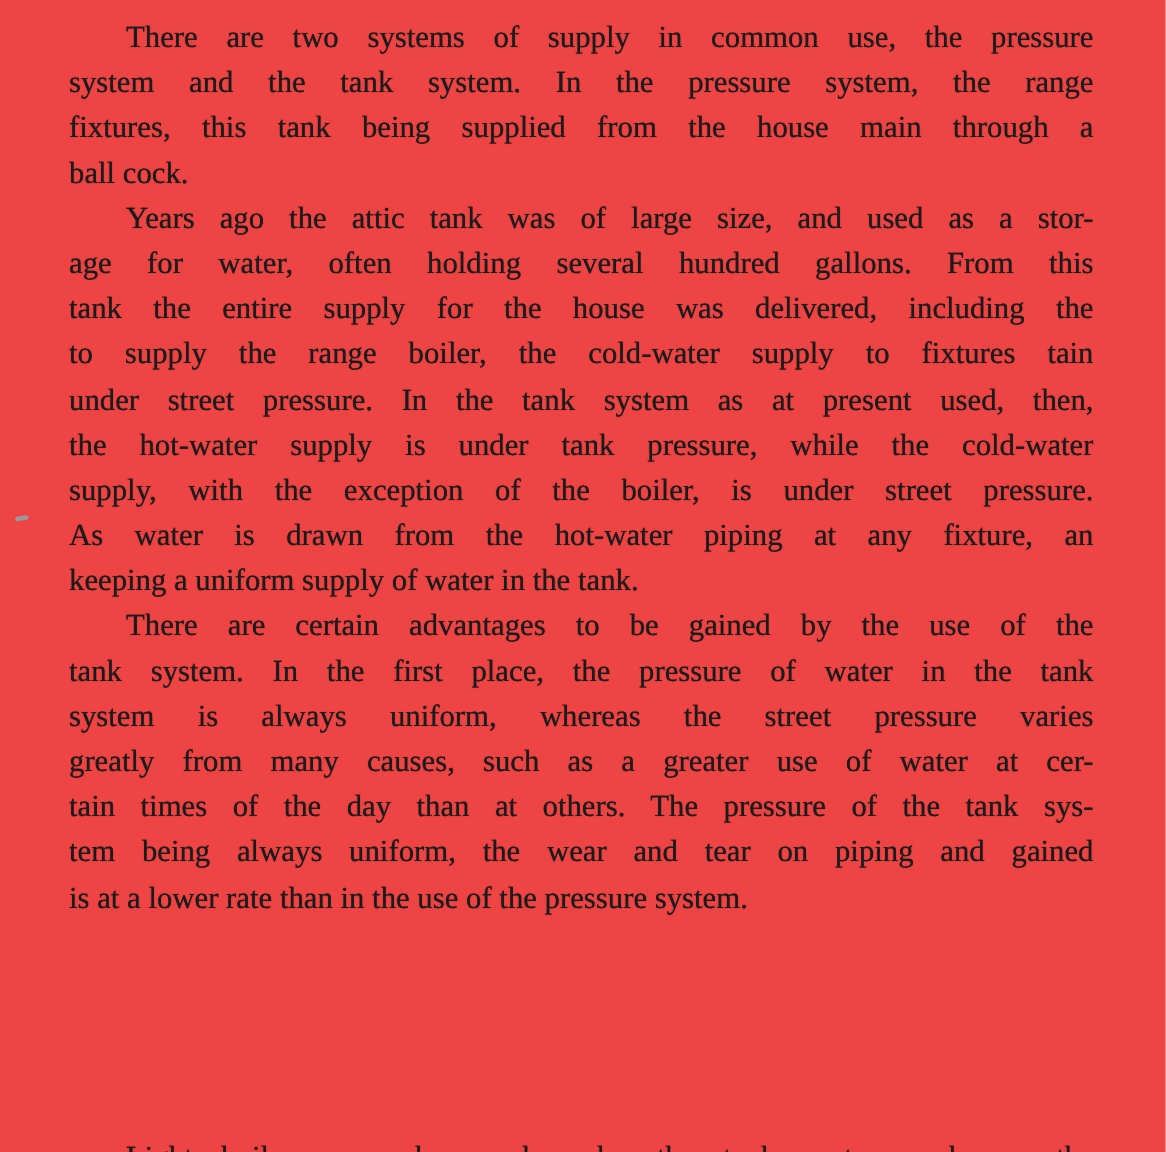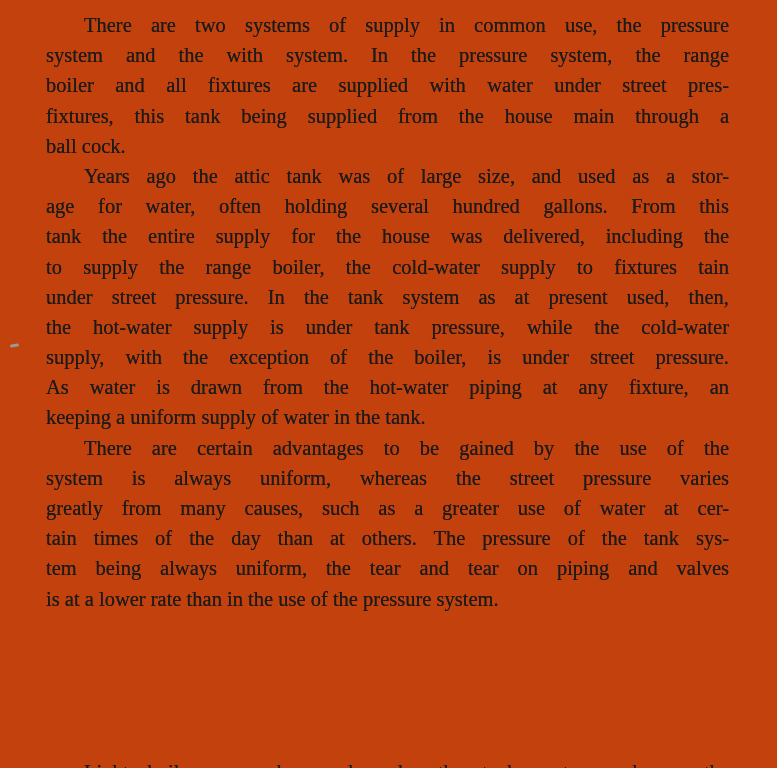--- a/index.html
+++ b/index.html
@@ -1,21 +1,21 @@
 <!DOCTYPE html>
 <html><head>
 <meta charset="utf-8">
 <style>
   html,body{margin:0;padding:0;}
   body{
     width:777px;height:768px;overflow:hidden;
     background:#ffffff;
   }
   .page{
-    position:relative;width:777px;height:768px;background:#c2410c;
+    position:relative;width:777px;height:768px;background:#ef4444;
   }
   .text-block{
     position:absolute;left:46px;top:10px;width:683px;
     font-family:"Liberation Serif","DejaVu Serif",serif;
     font-size:20.5px;color:#1b1b1b;
     text-shadow:0 0 0.6px rgba(25,25,25,0.85);
   }
   .line{
     height:30.2px;line-height:30.2px;
     text-align:justify;
@@ -50,22 +50,21 @@
 </style>
 </head>
 <body>
 
 <div class="page">
 
   <div class="text-block">
 
     <div class="para">
       <div class="line indent">There are two systems of supply in common use, the pressure</div>
-      <div class="line">system and the with system. In the pressure system, the range</div>
-      <div class="line">boiler and all fixtures are supplied with water under street pres-</div>
+      <div class="line">system and the tank system. In the pressure system, the range</div>
       <div class="line">fixtures, this tank being supplied from the house main through a</div>
       <div class="line last">ball cock.</div>
     </div>
 
     <div class="para">
       <div class="line indent">Years ago the attic tank was of large size, and used as a stor-</div>
       <div class="line">age for water, often holding several hundred gallons. From this</div>
       <div class="line">tank the entire supply for the house was delivered, including the</div>
     </div>
 
@@ -73,24 +72,25 @@
       <div class="line">to supply the range boiler, the cold-water supply to fixtures tain</div>
       <div class="line">under street pressure. In the tank system as at present used, then,</div>
       <div class="line">the hot-water supply is under tank pressure, while the cold-water</div>
       <div class="line">supply, with the exception of the boiler, is under street pressure.</div>
       <div class="line">As water is drawn from the hot-water piping at any fixture, an</div>
       <div class="line last">keeping a uniform supply of water in the tank.</div>
     </div>
 
     <div class="para">
       <div class="line indent">There are certain advantages to be gained by the use of the</div>
+      <div class="line">tank system. In the first place, the pressure of water in the tank</div>
       <div class="line">system is always uniform, whereas the street pressure varies</div>
       <div class="line">greatly from many causes, such as a greater use of water at cer-</div>
       <div class="line">tain times of the day than at others. The pressure of the tank sys-</div>
-      <div class="line">tem being always uniform, the tear and tear on piping and valves</div>
+      <div class="line">tem being always uniform, the wear and tear on piping and gained</div>
       <div class="line last">is at a lower rate than in the use of the pressure system.</div>
     </div>
 
   </div>
 
   <div class="clipped-line">Light boilers may be used under the tank system, whereas the</div>
 
   <div class="margin-mark"></div>
 
 </div>

